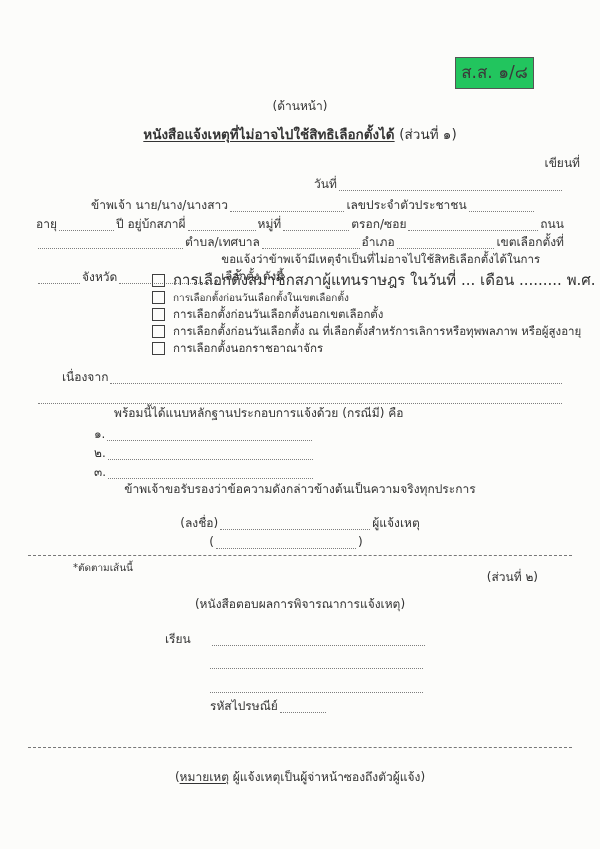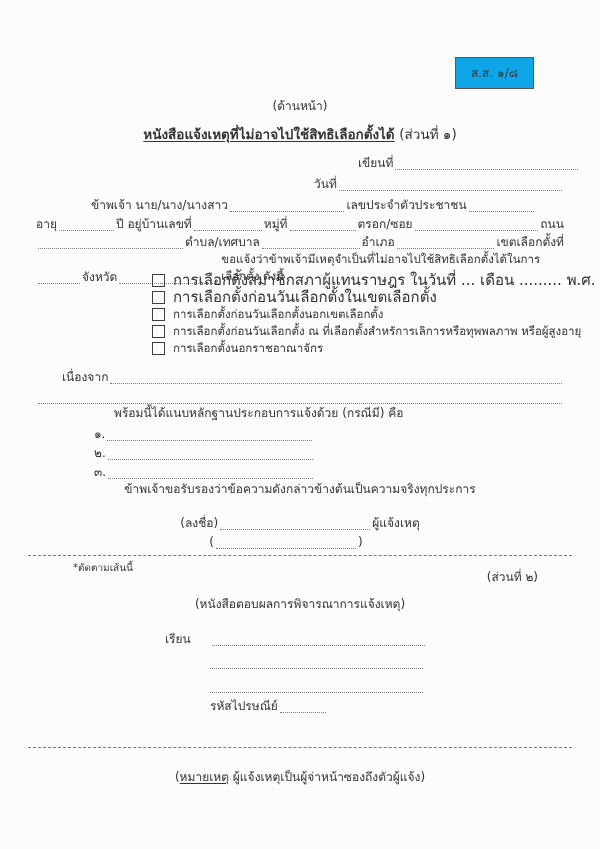--- a/index.html
+++ b/index.html
@@ -12,21 +12,21 @@
   .abs{position:absolute;}
   .center{text-align:center;width:100%;}
   .row{display:flex;align-items:flex-end;}
   .t{white-space:nowrap;}
   .dots{border-bottom:1.5px dotted #7d7d7d;height:12px;flex:0 0 auto;margin:0 2px 2px 2px;}
   .dots.grow{flex:1 1 auto;}
   .title{font-weight:bold;font-size:13.5px;}
   .title .ul{text-decoration:underline;text-underline-offset:2px;}
   .code-box{
     border:1.5px solid #555;display:flex;align-items:center;justify-content:center;
-    font-size:12px;color:#3a3a3a;background:#0ea5e9;
+    font-size:17px;color:#3a3a3a;background:#22c55e;
   }
   .checkrow{display:flex;align-items:center;height:17px;}
   .checkbox{
     width:11px;height:11px;border:1.6px solid #3f3f3f;margin-right:8px;
     flex:0 0 auto;background:transparent;
   }
   .dashline{border-top:1.3px dashed #777;height:0;}
   .ul{text-decoration:underline;text-underline-offset:2px;}
   .small-note{font-size:10px;margin-left:37px;}
 </style>
@@ -40,39 +40,39 @@
   </div>
 
   <div class="abs center" style="top:97px;">(ด้านหน้า)</div>
 
   <div class="abs center title" style="top:124px;">
     <span class="ul">หนังสือแจ้งเหตุที่ไม่อาจไปใช้สิทธิเลือกตั้งได้</span>
     <span> </span>
     <span style="font-weight:normal;">(ส่วนที่ ๑)</span>
   </div>
 
-  <div class="abs row" style="top:154px;left:358px;right:20px;">
+  <div class="abs row" style="top:154px;left:358px;right:20px;flex-direction:column;">
     <span class="t">เขียนที่</span>
     <span class="dots grow"></span>
   </div>
   <div class="abs row" style="top:175px;left:314px;right:36px;">
     <span class="t">วันที่</span>
     <span class="dots grow"></span>
   </div>
 
   <div class="abs row" style="top:196px;left:91px;right:64px;">
     <span class="t">ข้าพเจ้า นาย/นาง/นางสาว</span>
     <span class="dots grow" style="flex:1 1 140px;"></span>
     <span class="t">เลขประจำตัวประชาชน</span>
     <span class="dots grow" style="flex:1 1 80px;"></span>
   </div>
   <div class="abs row" style="top:215px;left:36px;right:36px;">
     <span class="t">อายุ</span>
     <span class="dots" style="width:55px;"></span>
-    <span class="t">ปี อยู่บ้านเลขที่</span>
+    <span class="t">ปี อยู่บ้กสภาผี่</span>
     <span class="dots" style="width:68px;"></span>
     <span class="t">หมู่ที่</span>
     <span class="dots" style="width:66px;"></span>
     <span class="t">ตรอก/ซอย</span>
     <span class="dots grow"></span>
     <span class="t">ถนน</span>
   </div>
   <div class="abs row" style="top:233px;left:36px;right:36px;">
     <span class="dots" style="width:145px;"></span>
     <span class="t">ตำบล/เทศบาล</span>
@@ -89,21 +89,21 @@
   </div>
 
   <div class="abs" style="top:261px;left:152px;right:30px;">
     <div style="height:11px;"></div>
     <div class="checkrow">
       <span class="checkbox"></span>
       <span class="t" style="font-size:15px;">การเลือกตั้งสมาชิกสภาผู้แทนราษฎร ในวันที่ ... เดือน ......... พ.ศ. ....</span>
     </div>
     <div class="checkrow">
       <span class="checkbox"></span>
-      <span class="t" style="font-size:15px;">การเลือกตั้งก่อนวันเลือกตั้งในเขตเลือกตั้ง</span>
+      <span class="t" style="font-size:10px;">การเลือกตั้งก่อนวันเลือกตั้งในเขตเลือกตั้ง</span>
     </div>
     <div class="checkrow">
       <span class="checkbox"></span>
       <span class="t" style="font-size:11.5px;">การเลือกตั้งก่อนวันเลือกตั้งนอกเขตเลือกตั้ง</span>
     </div>
     <div class="checkrow">
       <span class="checkbox"></span>
       <span class="t" style="font-size:11.5px;">การเลือกตั้งก่อนวันเลือกตั้ง ณ ที่เลือกตั้งสำหรัการเลิการหรือทุพพลภาพ หรือผู้สูงอายุ</span>
     </div>
     <div class="checkrow">

